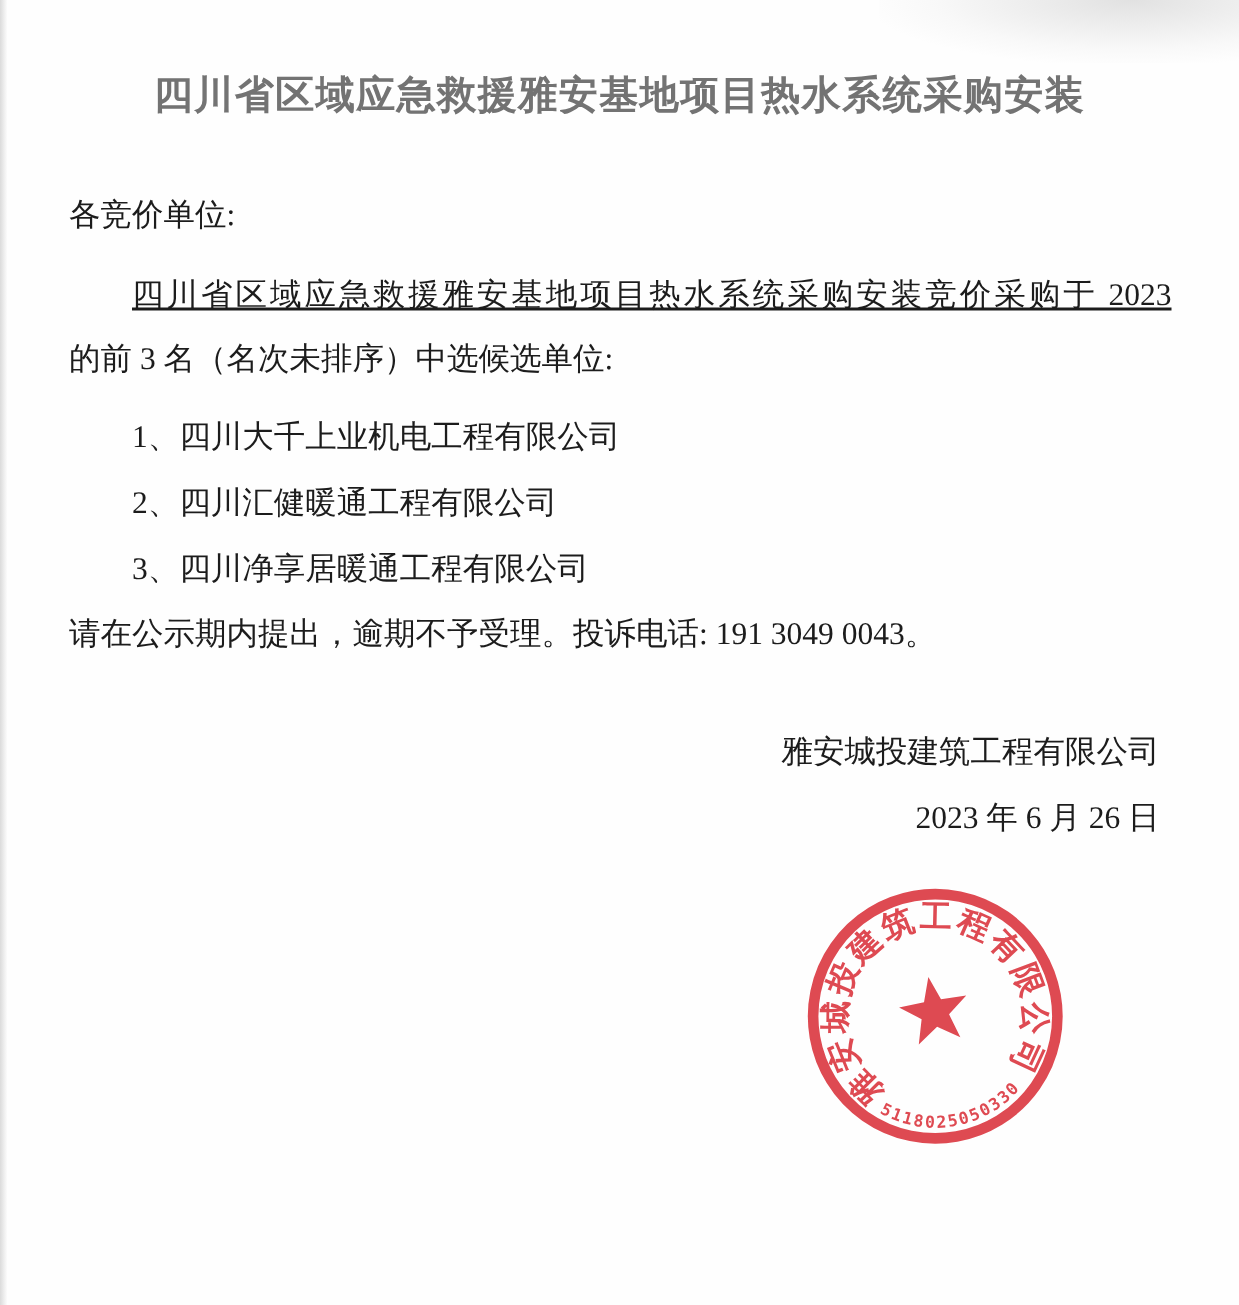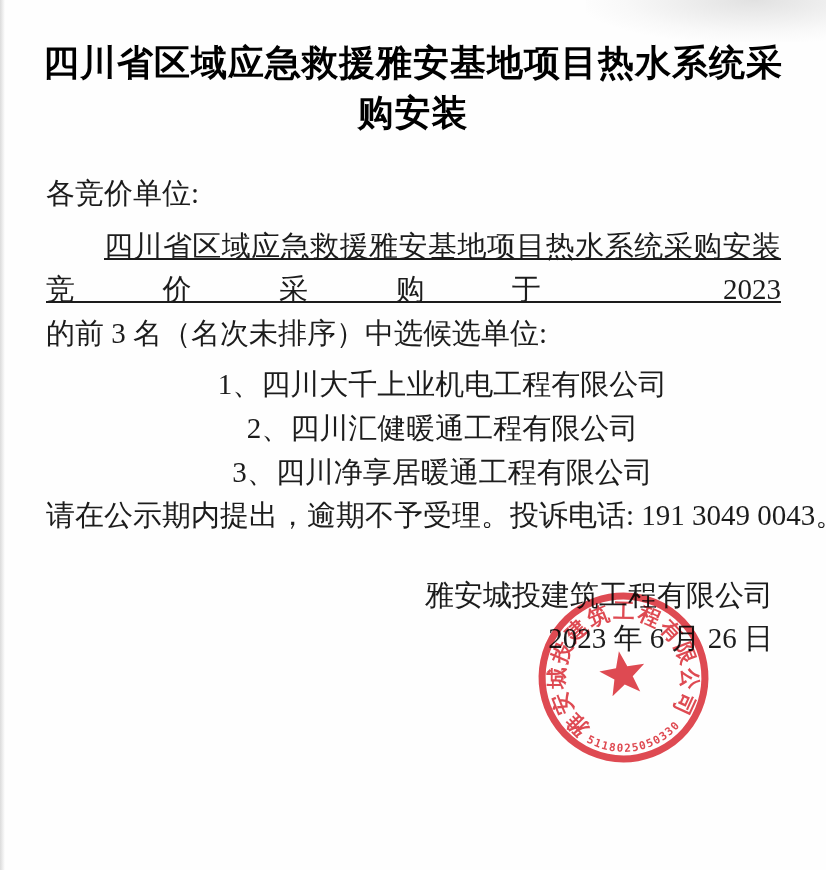--- a/index.html
+++ b/index.html
@@ -26,45 +26,45 @@
     position: absolute; top: 0; left: 0; width: 5px; height: 870px;
     background: linear-gradient(90deg, rgba(60,60,60,0.18), transparent);
     pointer-events: none;
   }
 
   .title {
     margin: 38px 28px 0;
     text-align: center;
     font-family: "Liberation Sans", "DejaVu Sans", sans-serif;
     font-weight: 700;
-    font-size: 36px;
+    font-size: 26px;
     line-height: 50px;
-    color: #000000;
+    color: #737373;
     letter-spacing: 1px;
   }
   .title-line { display: block; }
 
   .content {
     padding: 0 45px 0 46px;
-    font-size: 29px;
+    font-size: 21px;
   }
   .line { line-height: 43.5px; white-space: nowrap; }
   .wrapline { line-height: 43.5px; }
   .fill {
     white-space: normal;
     text-align: justify;
     text-align-last: justify;
     text-justify: inter-character;
   }
   .indent { text-indent: 2em; text-decoration: underline; }
 
   .salutation { margin-top: 34px; }
   .para1 { margin-top: 9px; }
   .candidates { margin-top: 7px; }
-  .candidate { line-height: 44px; text-indent: 2em; text-align: center; }
+  .candidate { line-height: 44px; text-indent: 2em; }
   .notice { margin-top: 0; }
 
   .signature {
     margin-top: 36px;
     text-align: right;
     padding-right: 8px;
     line-height: 43.5px;
     position: relative;
     z-index: 1;
   }

